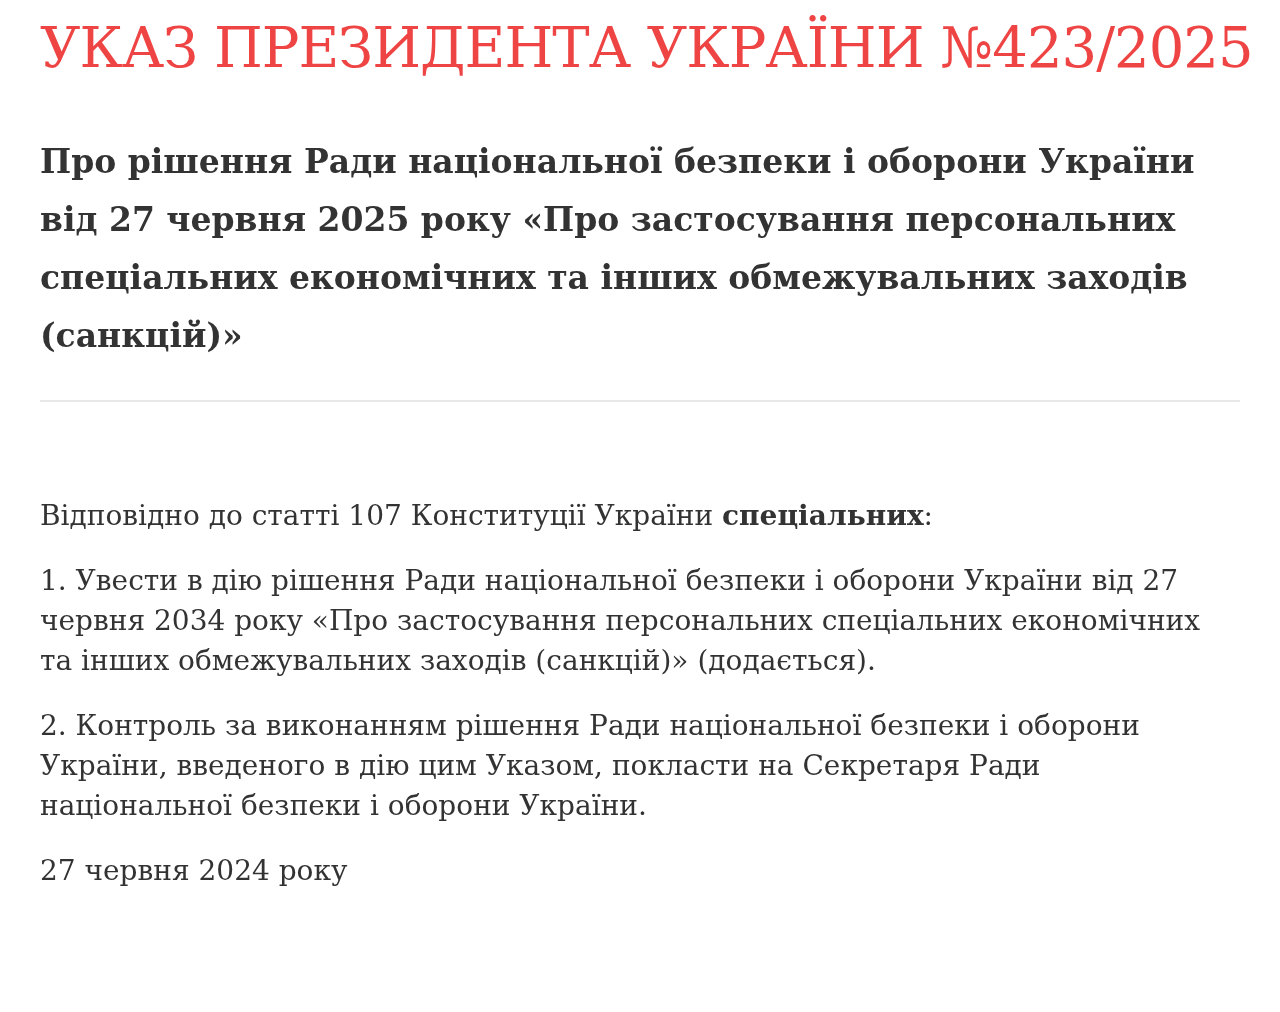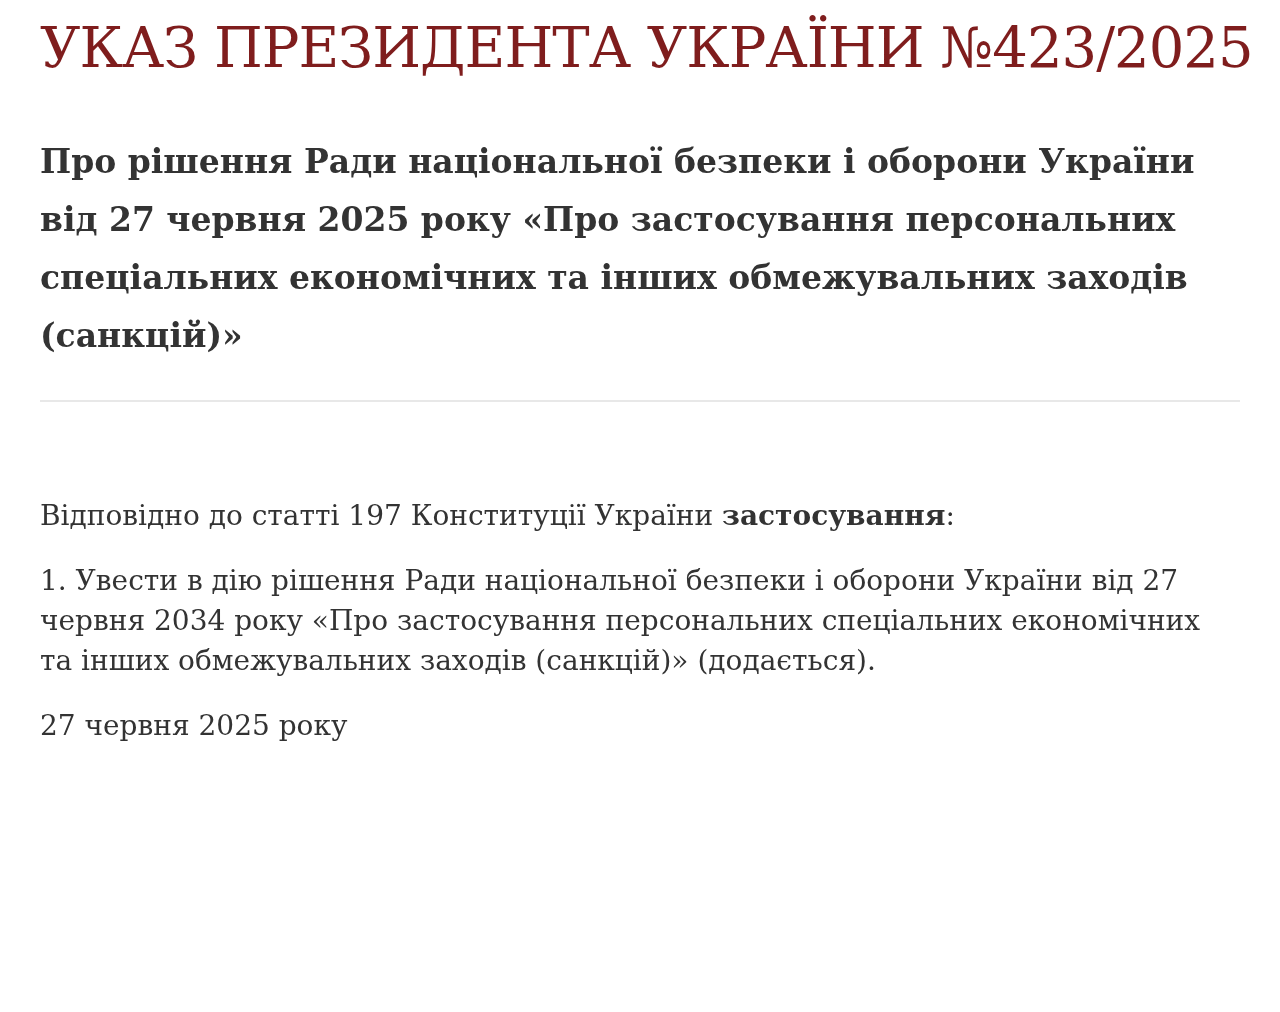--- a/index.html
+++ b/index.html
@@ -18,21 +18,21 @@
   .page {
     padding: 14px 40px 0 40px;
   }
   .decree-title {
     font-size: 56px;
     font-weight: 400;
     letter-spacing: -1px;
     line-height: 1.2;
     margin: 0 0 52px 0;
     white-space: nowrap;
-    color: #7f1d1d;
+    color: #ef4444;
   }
   .decree-subtitle {
     font-size: 33px;
     font-weight: 700;
     line-height: 1.76;
     margin: 0 0 34px 0;
     max-width: 1180px;
     color: #333333;
   }
   .divider {
@@ -60,23 +60,24 @@
 <div class="page">
 
   <h1 class="decree-title">УКАЗ ПРЕЗИДЕНТА УКРАЇНИ №423/2025</h1>
 
   <h2 class="decree-subtitle">Про рішення Ради національної безпеки і оборони України від 27 червня 2025 року «Про застосування персональних спеціальних економічних та інших обмежувальних заходів (санкцій)»</h2>
 
   <hr class="divider">
 
   <div class="body-block">
 
-    <p class="para"><span>Відповідно до статті 197 Конституції України </span><span class="bold">застосування</span><span>:</span></p>
+    <p class="para"><span>Відповідно до статті 107 Конституції України </span><span class="bold">спеціальних</span><span>:</span></p>
 
     <p class="para">1. Увести в дію рішення Ради національної безпеки і оборони України від 27 червня 2034 року «Про застосування персональних спеціальних економічних та інших обмежувальних заходів (санкцій)» (додається).</p>
 
+    <p class="para">2. Контроль за виконанням рішення Ради національної безпеки і оборони України, введеного в дію цим Указом, покласти на Секретаря Ради національної безпеки і оборони України.</p>
 
 
 
-    <p class="para">27 червня 2025 року</p>
+    <p class="para">27 червня 2024 року</p>
 
   </div>
 </div>
 
 </body></html>

